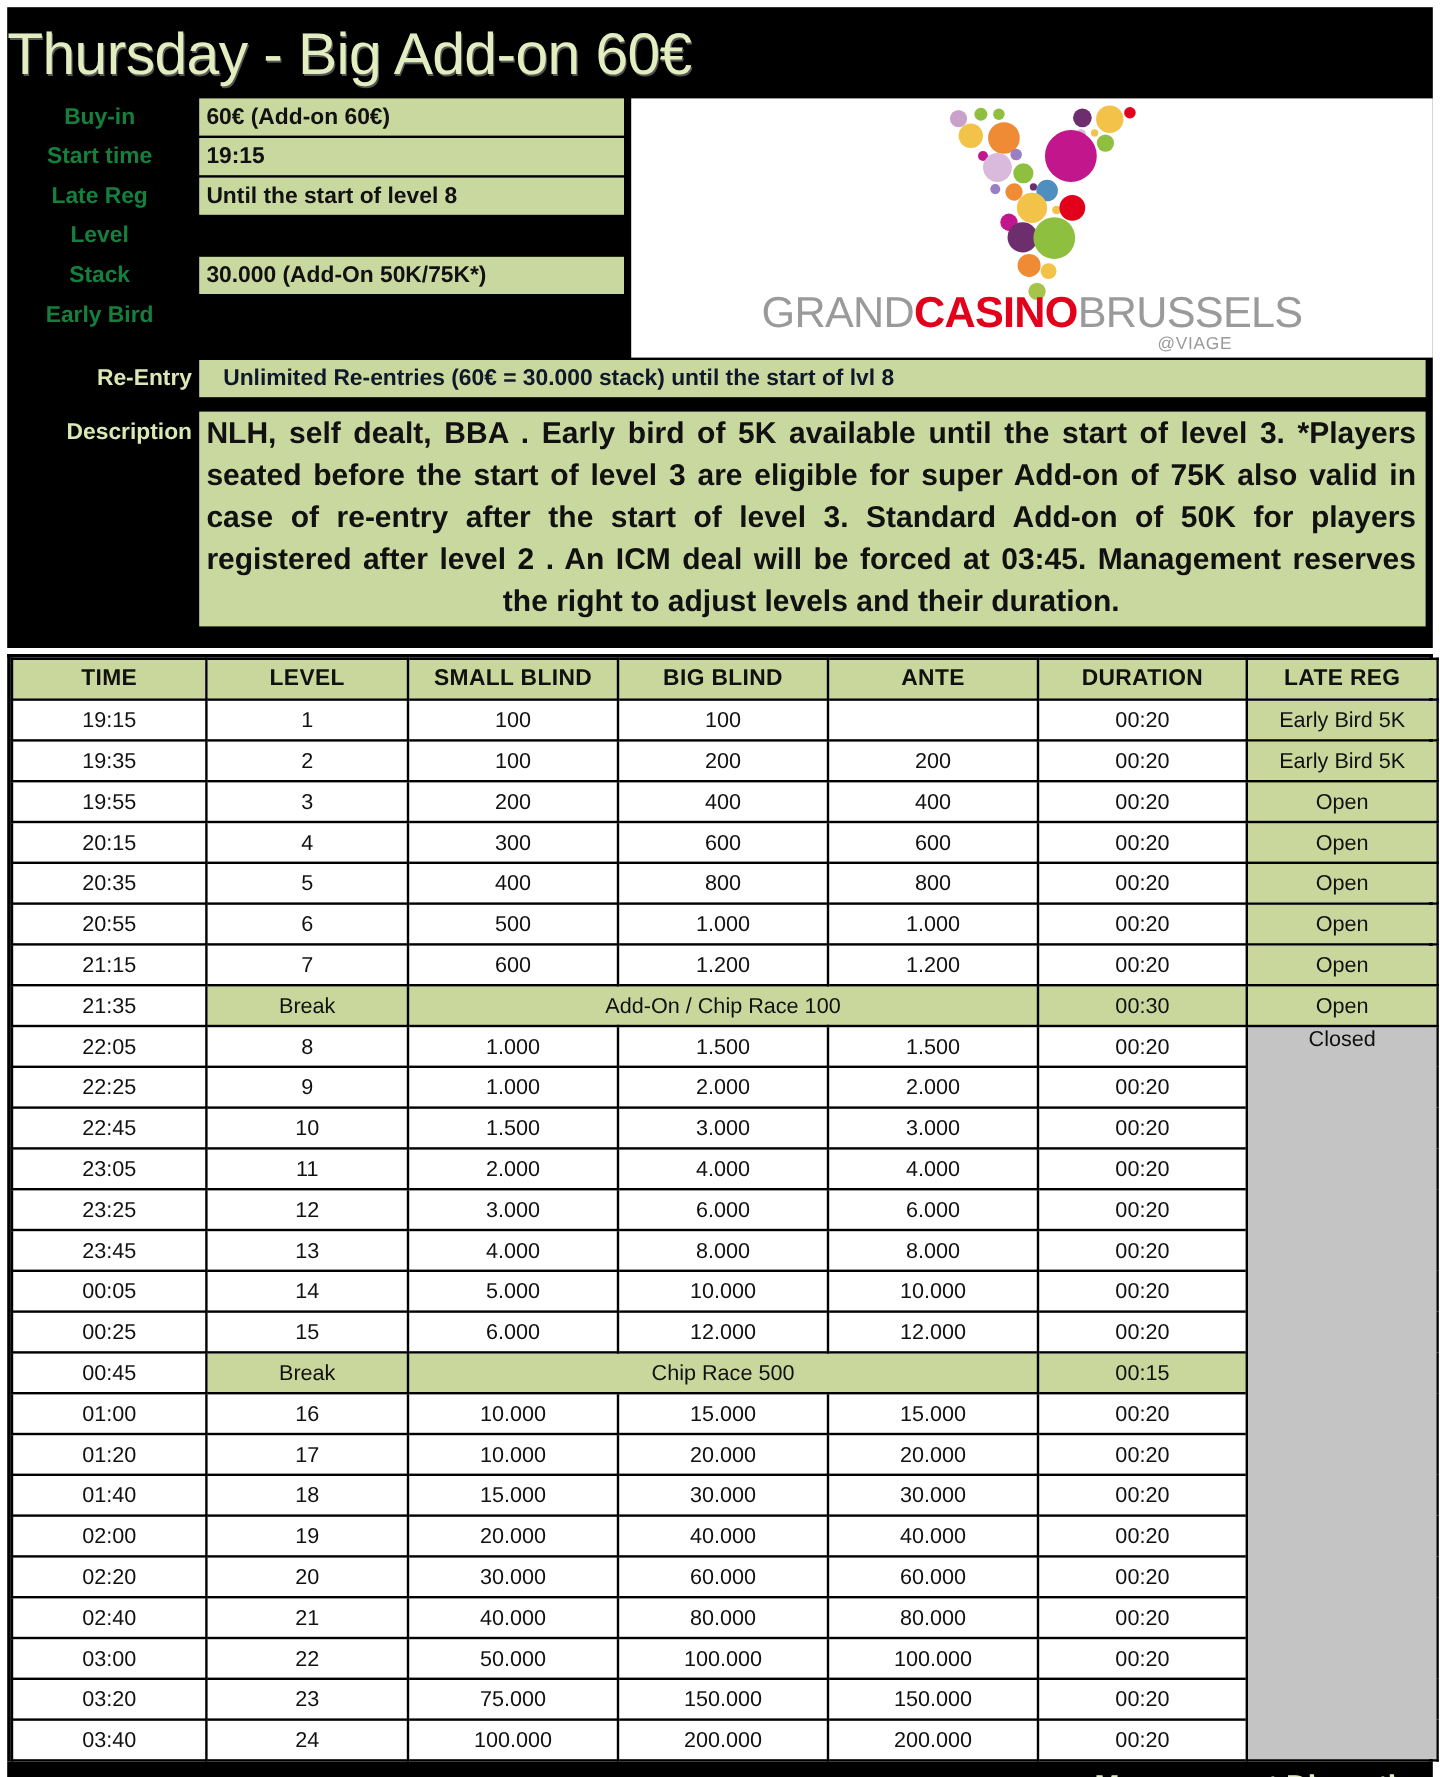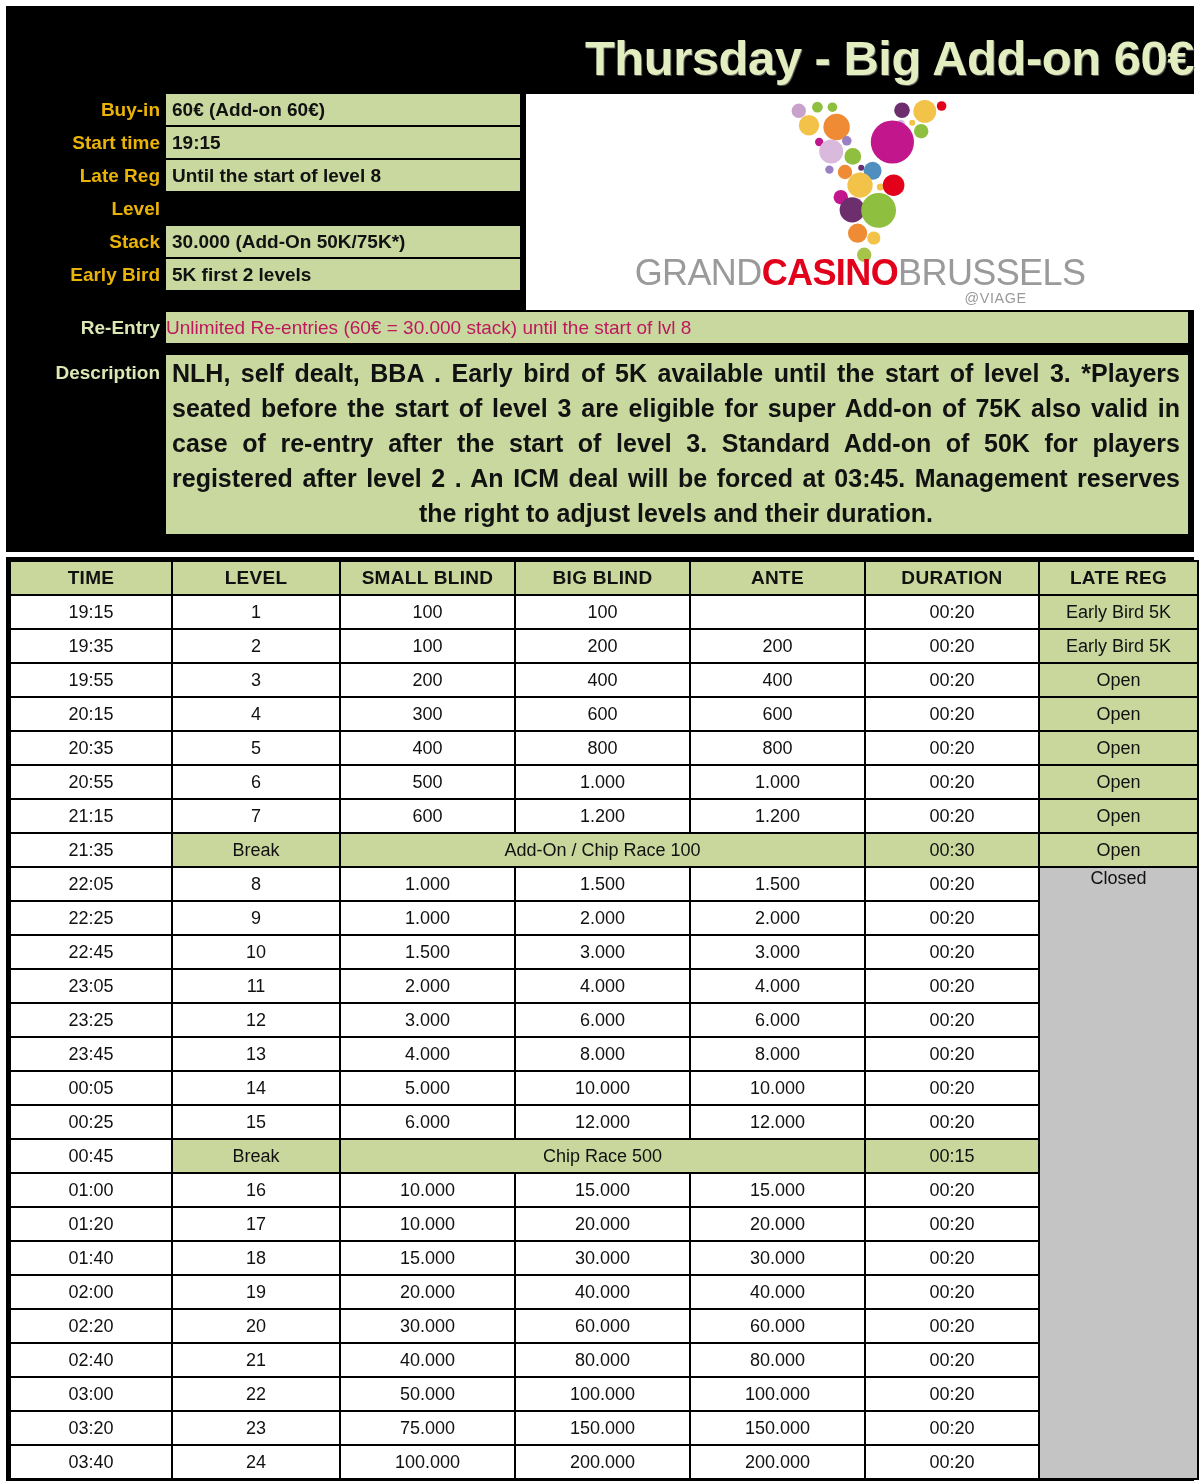--- a/index.html
+++ b/index.html
@@ -15,50 +15,50 @@
     padding:6px 6px 0 6px;
     background:#ffffff;
   }
 
   
   .header-panel{
     background:#000000;
     padding:0 0 6px 0;
   }
   .title{
-    text-align:right;
+    text-align:left;
     color:#e3eec0;
     font-size:49px;
-    font-weight:bold;
+    font-weight:normal;
     letter-spacing:-0.5px;
     line-height:72px;
-    padding-top:16px;
+    padding-top:4px;
     text-shadow:1px 1px 0 #555;
   }
   .header-body{
     display:flex;
     align-items:flex-start;
   }
   .info-left{
     width:514px;
     flex:0 0 514px;
   }
   .info-row{
     display:flex;
     align-items:stretch;
     margin-bottom:2px;
     height:31px;
   }
   .info-label{
     width:160px;
     flex:0 0 160px;
-    color:#eab308;
+    color:#15803d;
     font-size:19px;
     font-weight:bold;
-    text-align:right;
+    text-align:center;
     padding-right:6px;
     box-sizing:border-box;
     line-height:31px;
     white-space:nowrap;
   }
   .info-value{
     flex:1 1 auto;
     background:#c9d89f;
     color:#111;
     font-size:19px;
@@ -93,24 +93,24 @@
     font-size:19px;font-weight:bold;
     text-align:right;padding-right:6px;
     box-sizing:border-box;
     line-height:31px;
     white-space:nowrap;
   }
   .wide-value{
     flex:1 1 auto;
     margin-right:6px;
     background:#c9d89f;
-    color:#be185d;
-    font-size:19px;font-weight:normal;
+    color:#0f172a;
+    font-size:19px;font-weight:bold;
     line-height:31px;
-    padding-left:0;
+    padding-left:20px;
     box-sizing:border-box;
   }
   .desc-label{
     width:160px;flex:0 0 160px;
     color:#dbe8b4;
     font-size:19px;font-weight:bold;
     text-align:right;padding-right:6px;
     box-sizing:border-box;
     line-height:36px;
     white-space:nowrap;
@@ -219,21 +219,20 @@
         </div>
         <div class="info-row">
           <div class="info-label">Level</div>
         </div>
         <div class="info-row">
           <div class="info-label">Stack</div>
           <div class="info-value">30.000 (Add-On 50K/75K*)</div>
         </div>
         <div class="info-row">
           <div class="info-label">Early Bird</div>
-          <div class="info-value">5K first 2 levels</div>
         </div>
       </div>
 
       <div class="logo-box">
         <svg class="logo-svg" viewBox="0 0 668 360">
           <g id="logo-dots">
               <circle cx="232" cy="28" r="12" fill="#c9a2cc"></circle>
               <circle cx="263" cy="22" r="9" fill="#8fbf3f"></circle>
               <circle cx="288" cy="22" r="8" fill="#8fbf3f"></circle>
               <circle cx="404" cy="27" r="13" fill="#6d2e6e"></circle>

